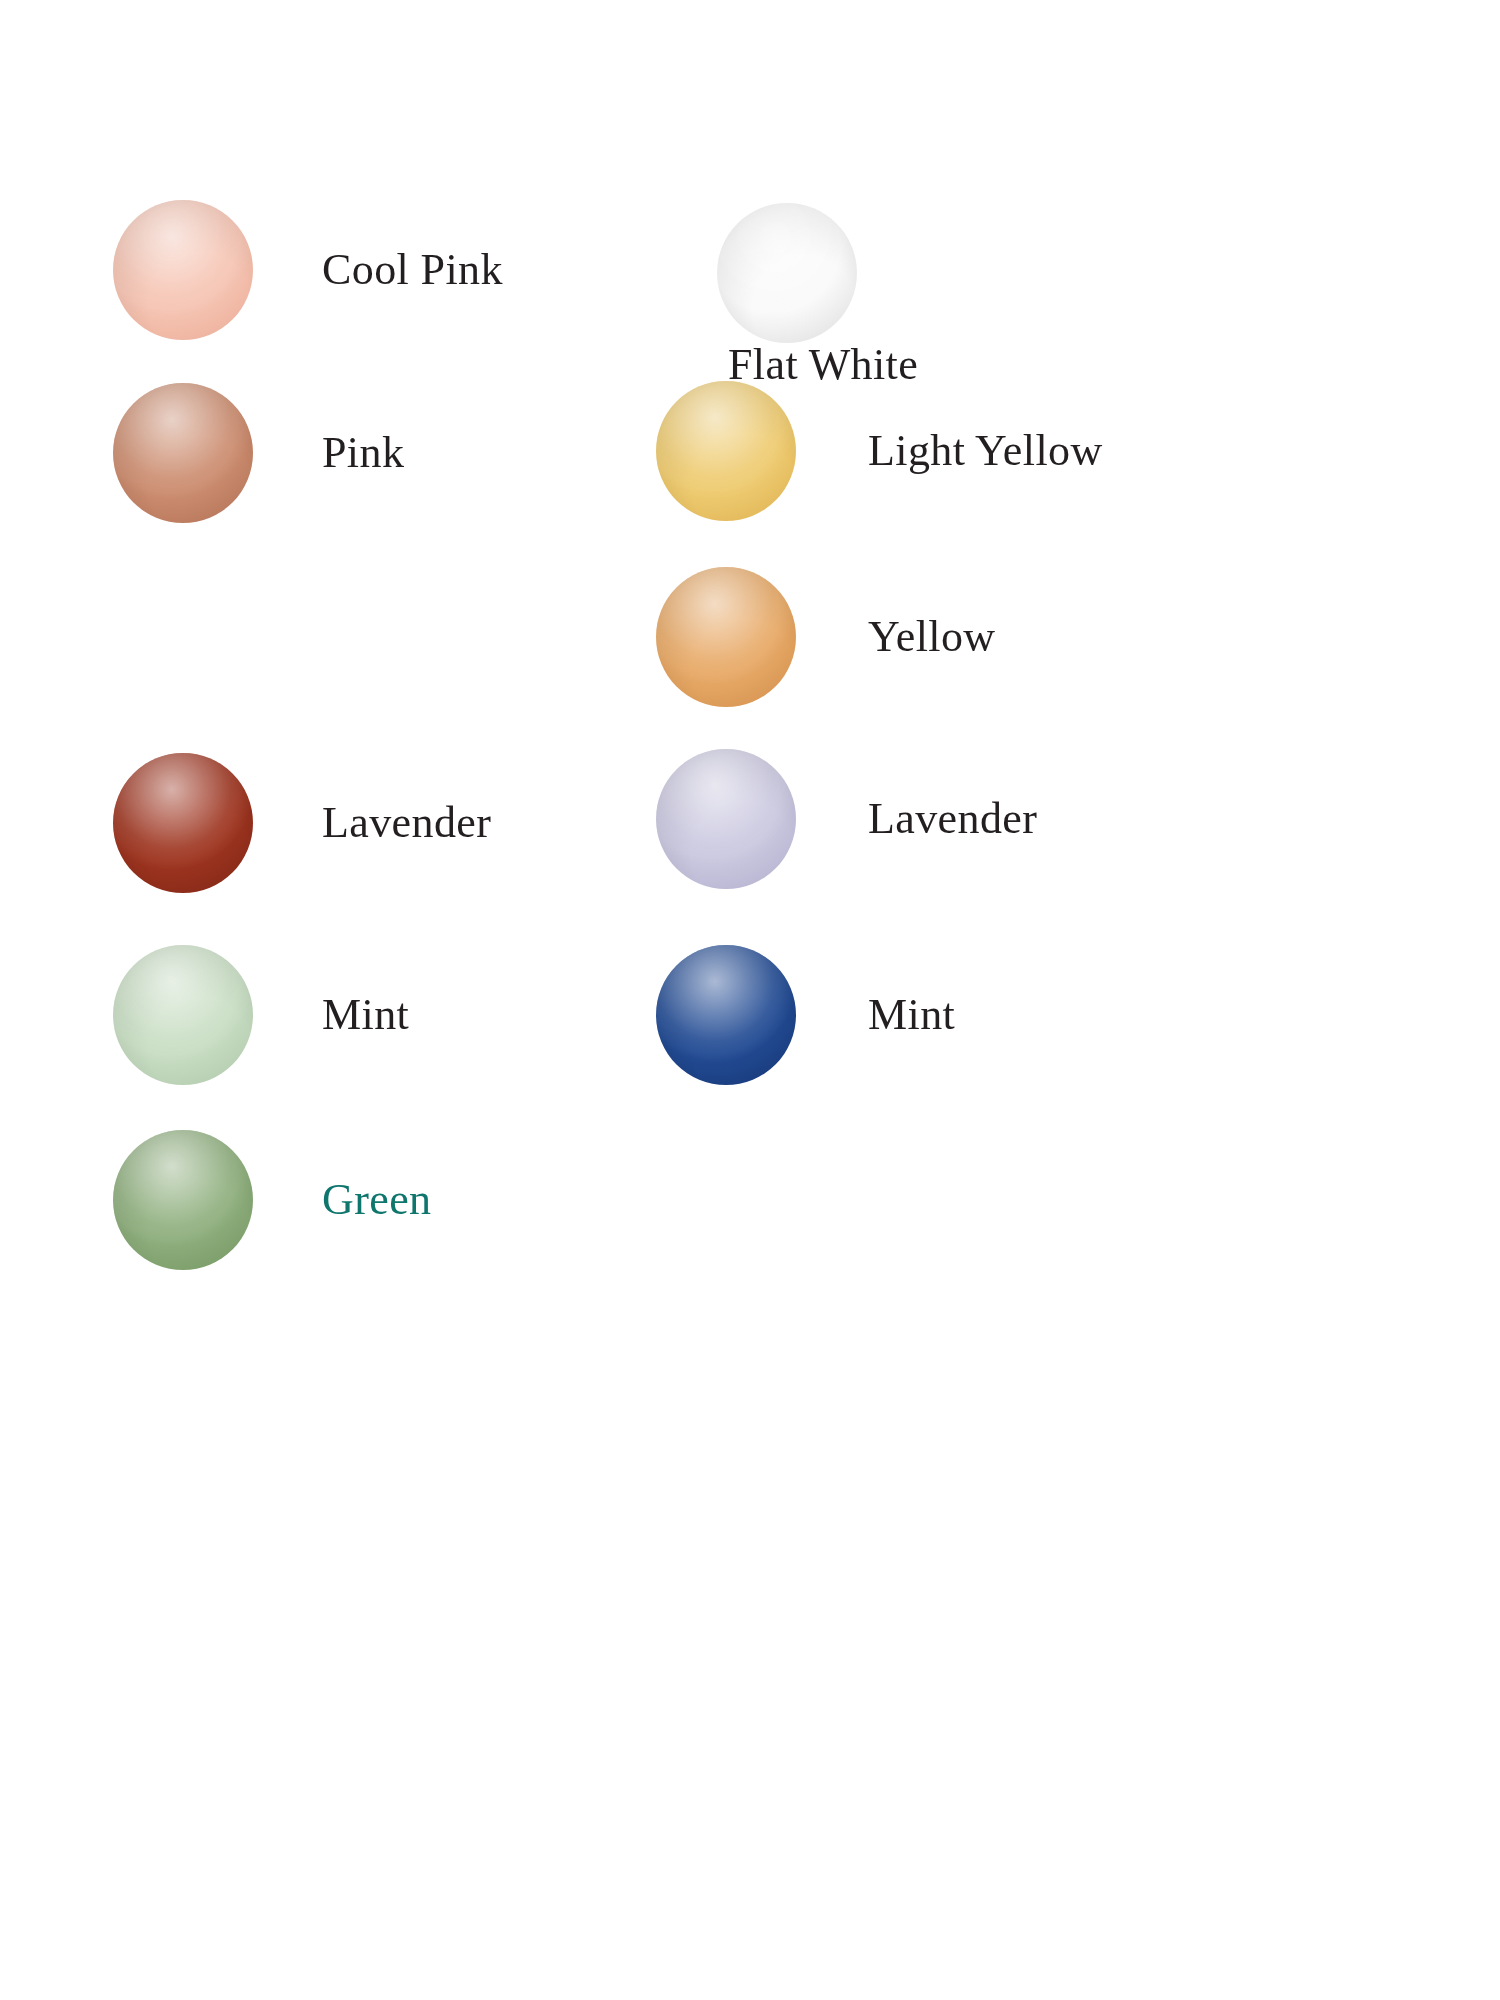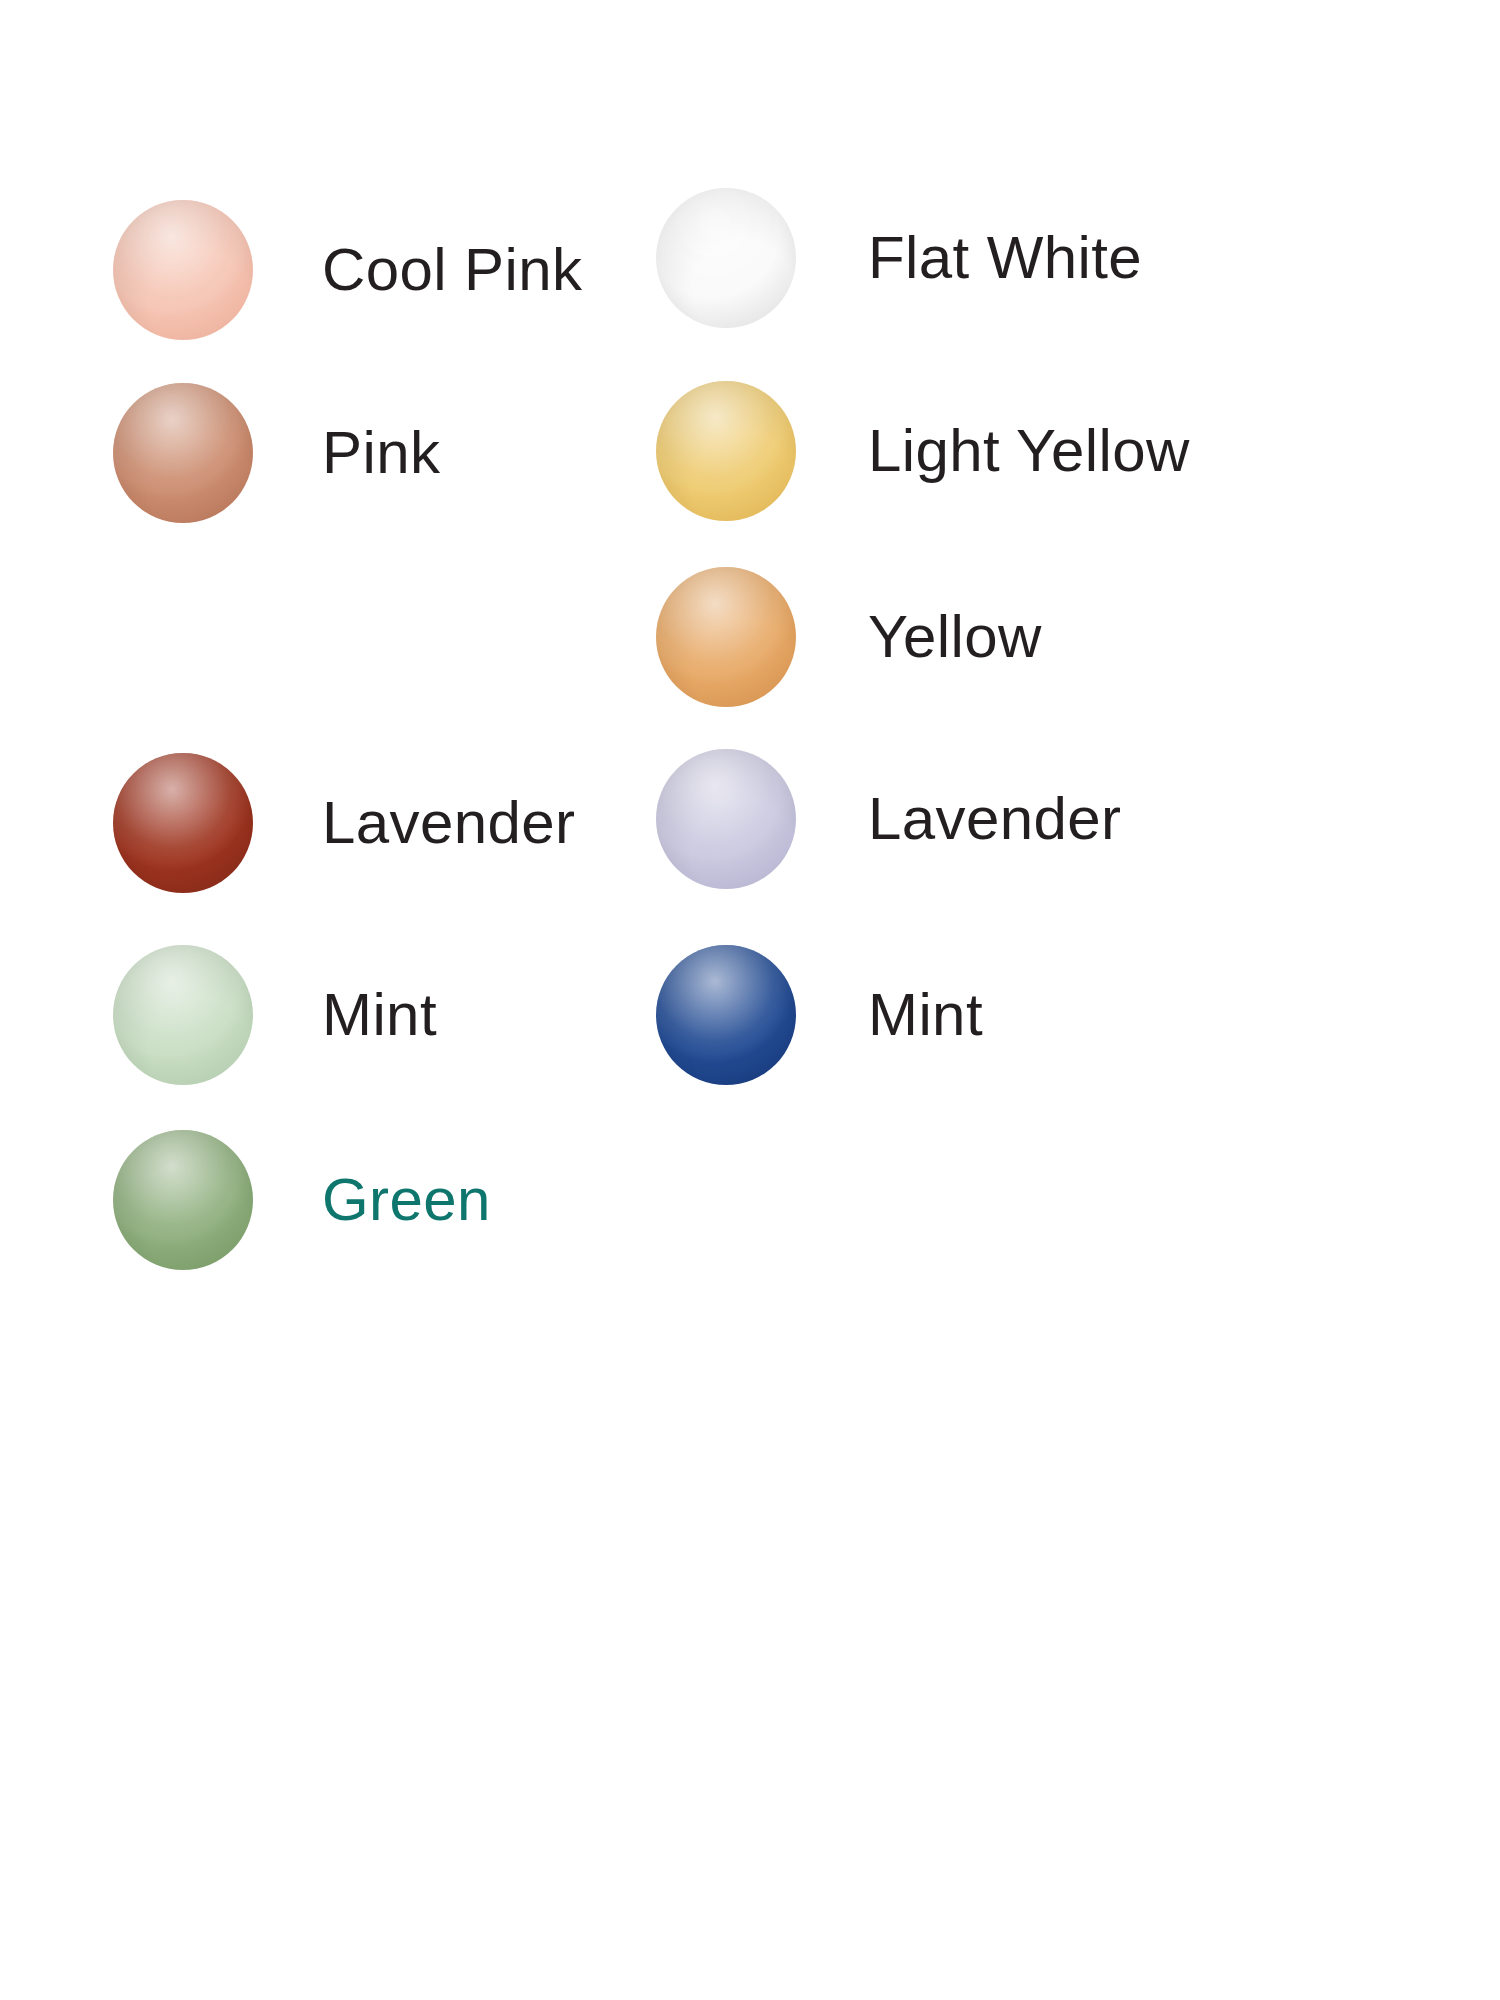--- a/index.html
+++ b/index.html
@@ -52,22 +52,22 @@
         rgba(255,255,255,0.34) 24%,
         rgba(255,255,255,0.10) 45%,
         rgba(255,255,255,0.00) 62%),
       radial-gradient(circle at 62% 74%,
         rgba(0,0,0,0.00) 38%,
         rgba(0,0,0,0.07) 72%,
         rgba(0,0,0,0.17) 100%);
   }
 
   .swatch-label {
-    font-family: Liberation Sans, sans-serif;
-    font-size: 60px;
+    font-family: Liberation Serif, serif;
+    font-size: 44px;
     font-weight: 300;
     color: #231f20;
     letter-spacing: 0.4px;
     white-space: nowrap;
     line-height: 1;
   }
 
   
   .col-left  { left: 113px; }
   .col-right { left: 656px; }
@@ -91,21 +91,21 @@
       <div class="swatch-label" style="color: rgb(35, 31, 32);">Lavender</div>
     </div>
     <div class="swatch-row col-left" style="top: 945px;">
       <div class="swatch-sphere" style="background: radial-gradient(circle at 40% 30%, rgb(201, 222, 196) 0%, rgb(201, 222, 196) 52%, rgb(171, 197, 166) 100%);"></div>
       <div class="swatch-label" style="color: rgb(35, 31, 32);">Mint</div>
     </div>
     <div class="swatch-row col-left" style="top: 1130px;">
       <div class="swatch-sphere" style="background: radial-gradient(circle at 40% 30%, rgb(143, 175, 126) 0%, rgb(143, 175, 126) 52%, rgb(114, 149, 95) 100%);"></div>
       <div class="swatch-label" style="color: #0f766e;">Green</div>
     </div>
-    <div class="swatch-row col-right" style="top: 188px;">
+    <div class="swatch-row col-right" style="top: 203px; flex-direction: column;">
       <div class="swatch-sphere" style="background: radial-gradient(circle at 40% 30%, rgb(250, 250, 250) 0%, rgb(250, 250, 250) 52%, rgb(217, 217, 217) 100%);"></div>
       <div class="swatch-label" style="color: rgb(35, 31, 32);">Flat White</div>
     </div>
     <div class="swatch-row col-right" style="top: 381px; justify-content: flex-end;">
       <div class="swatch-sphere" style="background: radial-gradient(circle at 40% 30%, rgb(239, 204, 114) 0%, rgb(239, 204, 114) 52%, rgb(220, 175, 78) 100%);"></div>
       <div class="swatch-label" style="color: rgb(35, 31, 32);">Light Yellow</div>
     </div>
     <div class="swatch-row col-right" style="top: 567px;">
       <div class="swatch-sphere" style="background: radial-gradient(circle at 40% 30%, rgb(232, 170, 104) 0%, rgb(232, 170, 104) 52%, rgb(208, 140, 72) 100%);"></div>
       <div class="swatch-label" style="color: rgb(35, 31, 32);">Yellow</div>

